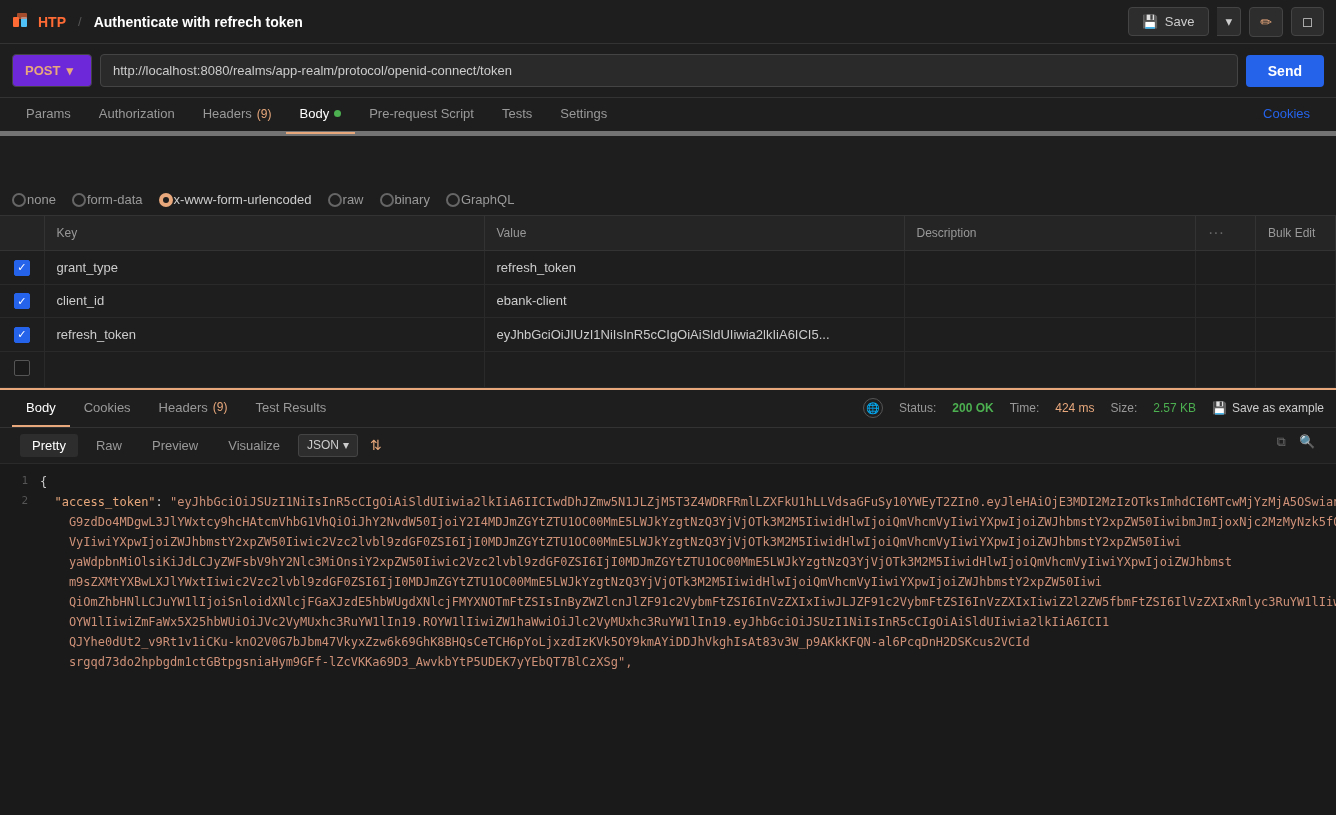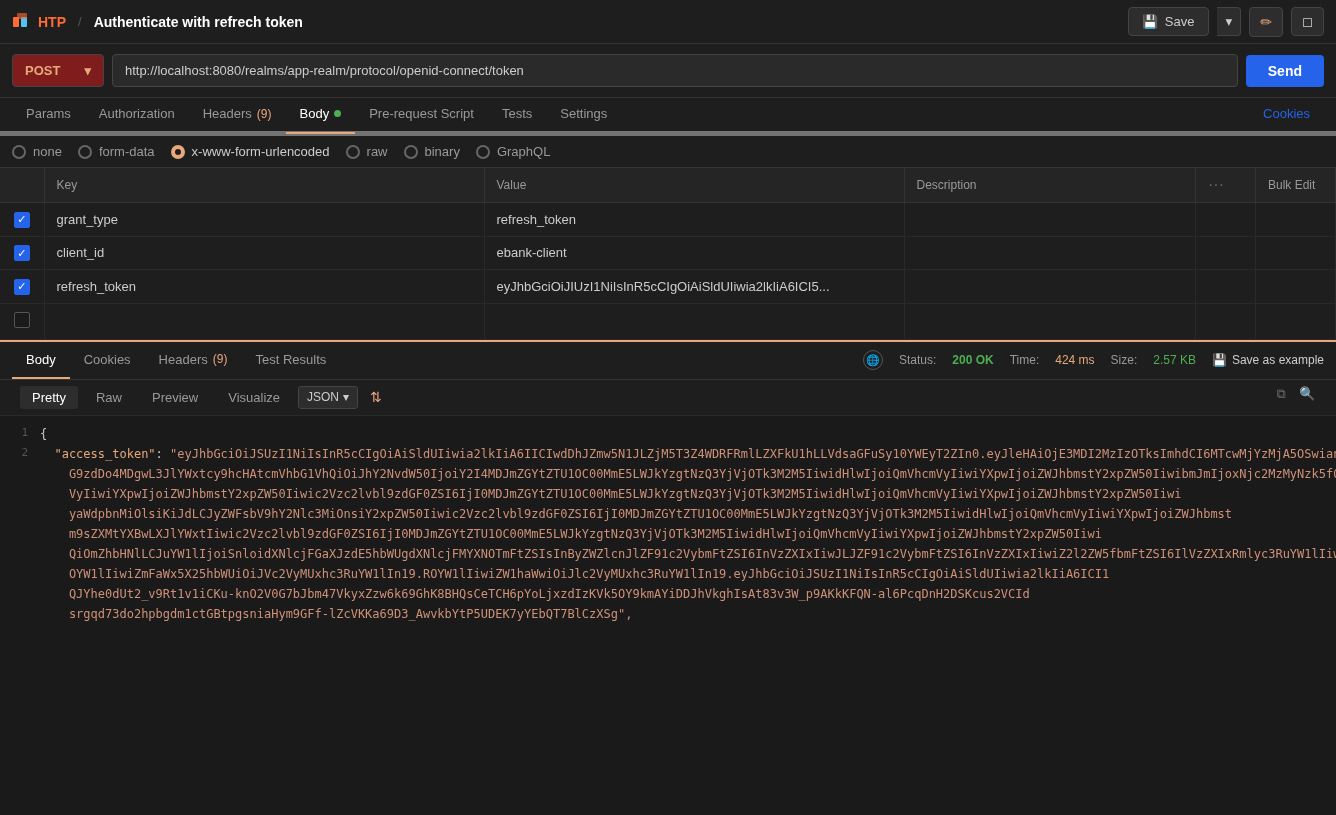--- a/index.html
+++ b/index.html
@@ -91,31 +91,31 @@
     
     .url-bar {
       background: #1e1e1e;
       padding: 10px 12px;
       display: flex;
       align-items: center;
       gap: 8px;
       border-bottom: 1px solid #333;
     }
     .method-select {
-      background: #7f1d1d;
+      background: #6d28d9;
       border: 1px solid #444;
       color: #e8a87c;
       padding: 8px 12px;
       border-radius: 4px;
       font-size: 13px;
       font-weight: bold;
       cursor: pointer;
       display: flex;
       align-items: center;
-      gap: 24px;
+      gap: 6px;
       min-width: 80px;
     }
     .url-input {
       flex: 1;
       background: #2a2a2a;
       border: 1px solid #444;
       color: #ccc;
       padding: 8px 12px;
       border-radius: 4px;
       font-size: 13px;
@@ -177,24 +177,25 @@
       background: #1e1e1e;
       padding: 8px 12px;
       display: flex;
       align-items: center;
       gap: 16px;
       border-bottom: 1px solid #333;
     }
     .radio-option {
       display: flex;
       align-items: center;
-      gap: 7px;
+      gap: 1px;
       cursor: pointer;
       color: #999;
       font-size: 13px;
+      margin-top: 48px;
     }
     .radio-option.active { color: #ccc; }
     .radio-circle {
       width: 14px;
       height: 14px;
       border-radius: 50%;
       border: 2px solid #666;
       background: transparent;
       display: flex;
       align-items: center;

